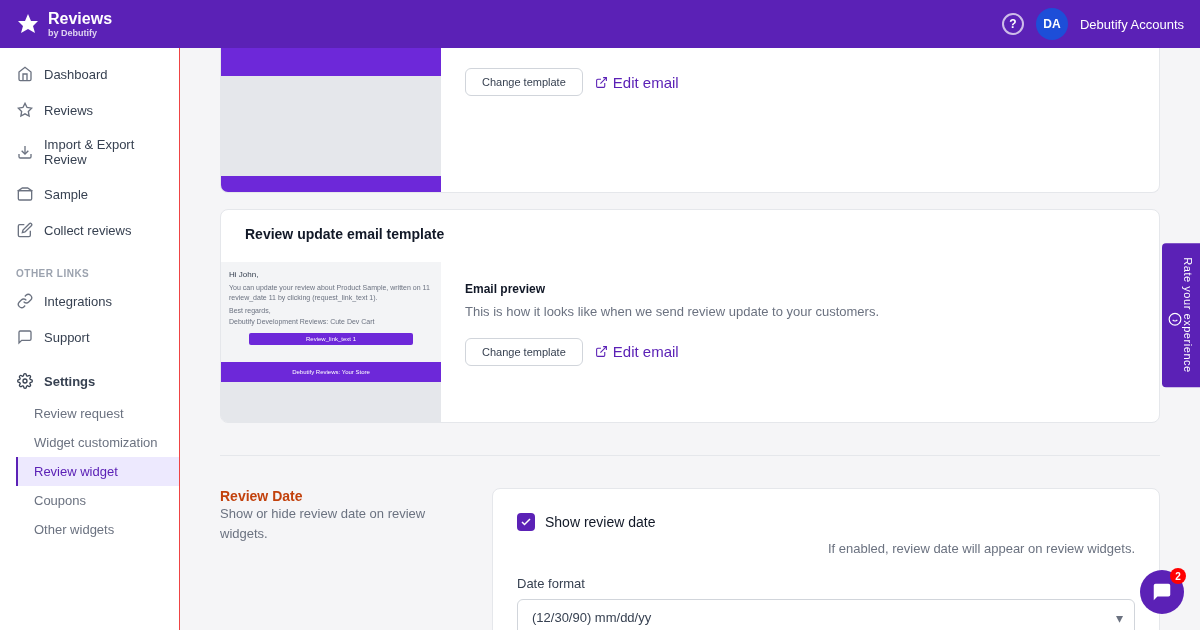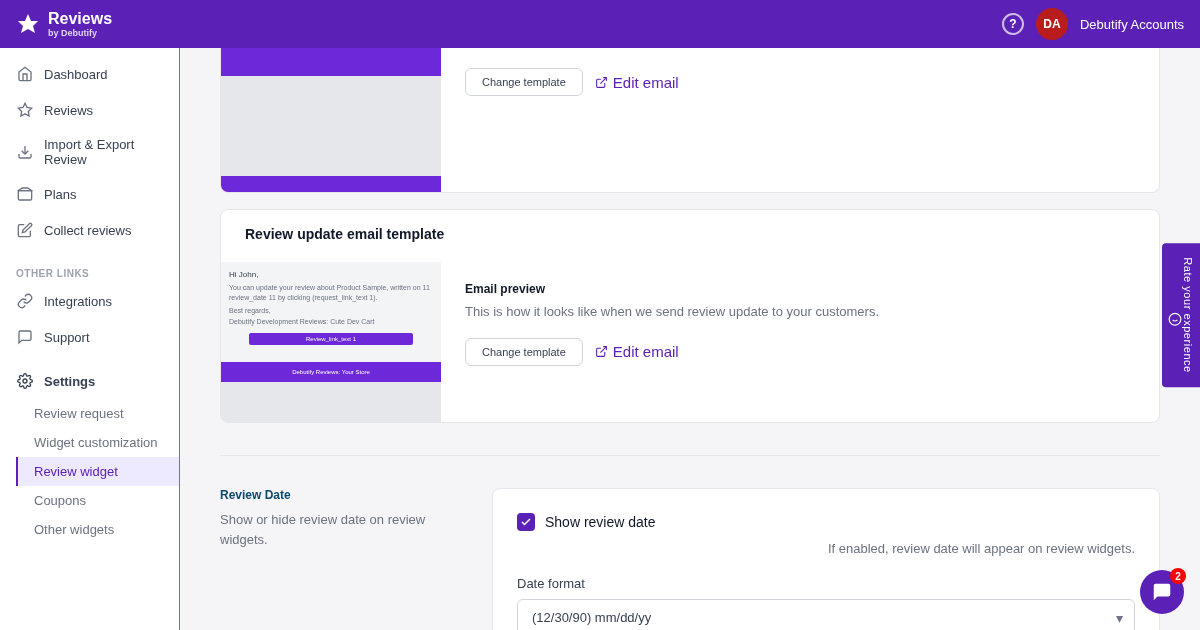--- a/index.html
+++ b/index.html
@@ -2,21 +2,21 @@
 <html><head>
   <meta charset="utf-8">
   <style>
     * { box-sizing: border-box; margin: 0; padding: 0; }
     body { font-family: -apple-system, BlinkMacSystemFont, 'Segoe UI', sans-serif; font-size: 14px; background: #f5f5f7; display: flex; flex-direction: column; height: 630px; overflow: hidden; }
 
     
     .header { background: #5b21b6; height: 48px; display: flex; align-items: center; justify-content: space-between; padding: 0 16px; flex-shrink: 0; }
     .header-logo { display: flex; align-items: center; gap: 8px; color: white; font-weight: 700; font-size: 18px; }
     .header-right { display: flex; align-items: center; gap: 12px; color: white; }
-    .avatar { width: 32px; height: 32px; border-radius: 50%; background: #b91c1c; display: flex; align-items: center; justify-content: center; font-weight: 700; font-size: 12px; color: white; }
+    .avatar { width: 32px; height: 32px; border-radius: 50%; background: #1d4ed8; display: flex; align-items: center; justify-content: center; font-weight: 700; font-size: 12px; color: white; }
     .header-account { color: white; font-size: 13px; }
     .help-icon { width: 22px; height: 22px; border-radius: 50%; border: 2px solid rgba(255,255,255,0.7); display: flex; align-items: center; justify-content: center; color: white; font-size: 12px; font-weight: 700; cursor: pointer; }
 
     
     .layout { display: flex; flex: 1; overflow: hidden; }
 
     
     .sidebar { width: 180px; background: white; border-right: 1px solid #ef4444; display: flex; flex-direction: column; overflow-y: auto; flex-shrink: 0; }
     .sidebar-nav { padding: 8px 0; }
     .sidebar-item { display: flex; align-items: center; gap: 10px; padding: 9px 16px; cursor: pointer; color: #374151; font-size: 13px; }
@@ -38,21 +38,21 @@
     .email-title { font-size: 14px; font-weight: 600; color: #111827; margin-bottom: 12px; }
     .email-preview-label { font-size: 12px; font-weight: 700; color: #111827; margin-bottom: 6px; }
     .email-preview-desc { font-size: 13px; color: #6b7280; line-height: 1.5; margin-bottom: 16px; }
     .email-actions { display: flex; align-items: center; gap: 12px; }
     .btn-change { border: 1px solid #d1d5db; background: white; padding: 7px 16px; border-radius: 6px; font-size: 11px; cursor: pointer; color: #374151; }
     .btn-edit { display: flex; align-items: center; gap: 5px; color: #5b21b6; font-size: 15px; cursor: pointer; background: none; border: none; }
 
     
     .section-row { display: flex; gap: 32px; padding: 32px 40px; }
     .section-label-col { width: 240px; flex-shrink: 0; }
-    .section-label-title { font-size: 12px; font-weight: 600; color: #0c4a6e; margin-bottom: 8px; }
+    .section-label-title { font-size: 14px; font-weight: 600; color: #c2410c; }
     .section-label-desc { font-size: 13px; color: #6b7280; line-height: 1.5; }
     .section-content-col { flex: 1; background: white; border: 1px solid #e5e7eb; border-radius: 8px; padding: 24px; }
     .checkbox-row { display: flex; align-items: center; gap: 10px; margin-bottom: 10px; }
     .checkbox-checked { width: 18px; height: 18px; border-radius: 4px; background: #5b21b6; display: flex; align-items: center; justify-content: center; flex-shrink: 0; }
     .checkbox-label { font-size: 14px; font-weight: 500; color: #111827; }
     .checkbox-desc { font-size: 13px; color: #6b7280; margin-bottom: 20px; margin-left: 28px; text-align: right; }
     .date-format-label { font-size: 13px; font-weight: 500; color: #374151; margin-bottom: 8px; }
     .date-select { width: 100%; border: 1px solid #d1d5db; border-radius: 6px; padding: 10px 14px; font-size: 13px; color: #374151; background: white; appearance: none; cursor: pointer; }
     .select-wrapper { position: relative; }
     .select-wrapper::after { content: '▾'; position: absolute; right: 12px; top: 50%; transform: translateY(-50%); color: #6b7280; pointer-events: none; }
@@ -118,21 +118,21 @@
         </span>
         <span>Import &amp; Export Review</span>
       </div>
       <div class="sidebar-item">
         <span class="sidebar-icon">
           <svg width="16" height="16" viewBox="0 0 24 24" fill="none" stroke="#6b7280" stroke-width="2">
               <rect x="2" y="7" width="20" height="14" rx="2"></rect>
               <path d="M16 3H8L2 7h20l-6-4z"></path>
             </svg>
         </span>
-        <span>Plans</span>
+        <span>Sample</span>
       </div>
       <div class="sidebar-item">
         <span class="sidebar-icon">
           <svg width="16" height="16" viewBox="0 0 24 24" fill="none" stroke="#6b7280" stroke-width="2">
               <path d="M11 4H4a2 2 0 00-2 2v14a2 2 0 002 2h14a2 2 0 002-2v-7"></path>
               <path d="M18.5 2.5a2.121 2.121 0 013 3L12 15l-4 1 1-4 9.5-9.5z"></path>
             </svg>
         </span>
         <span>Collect reviews</span>
       </div>

